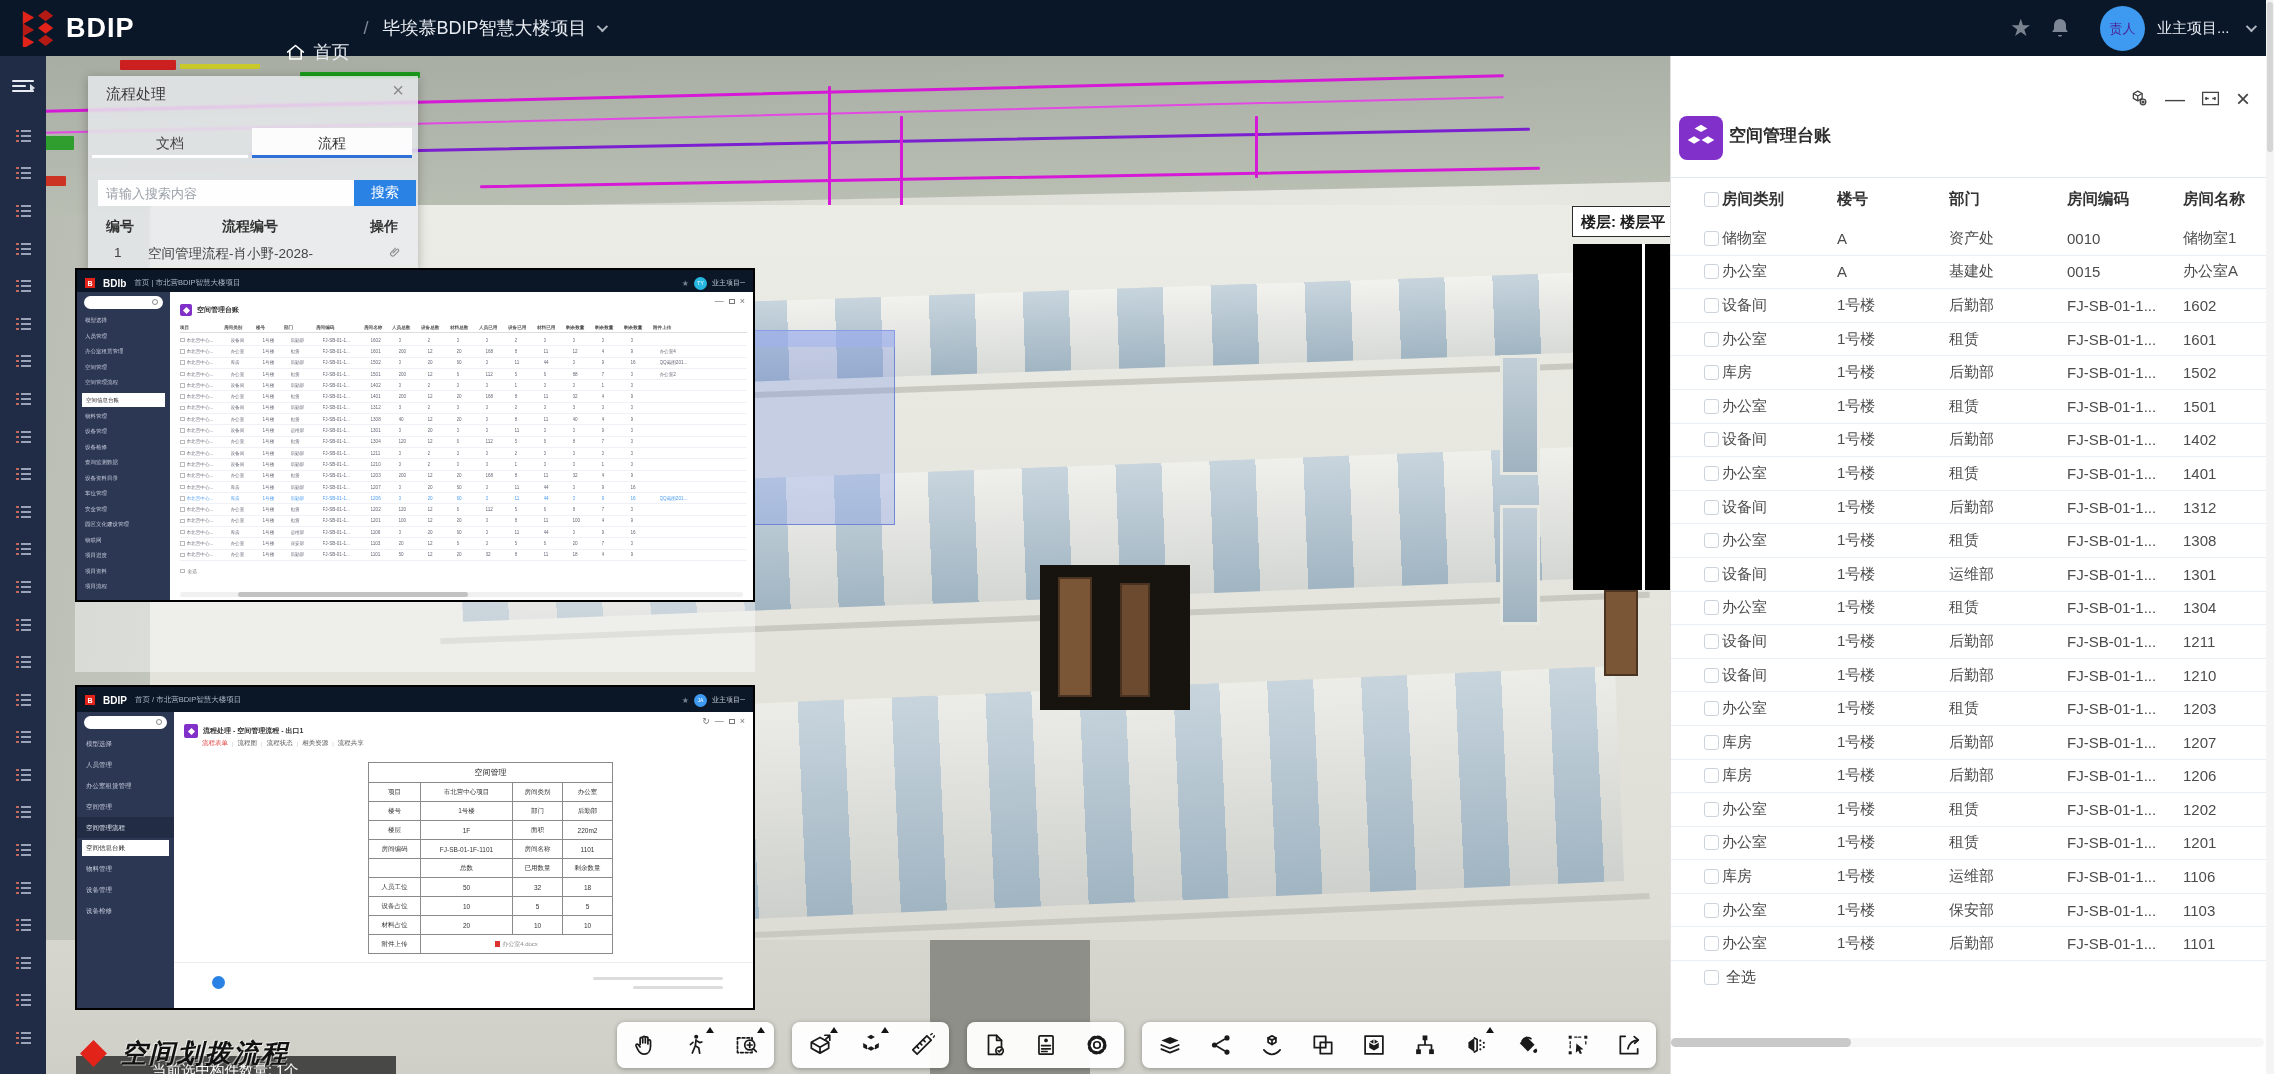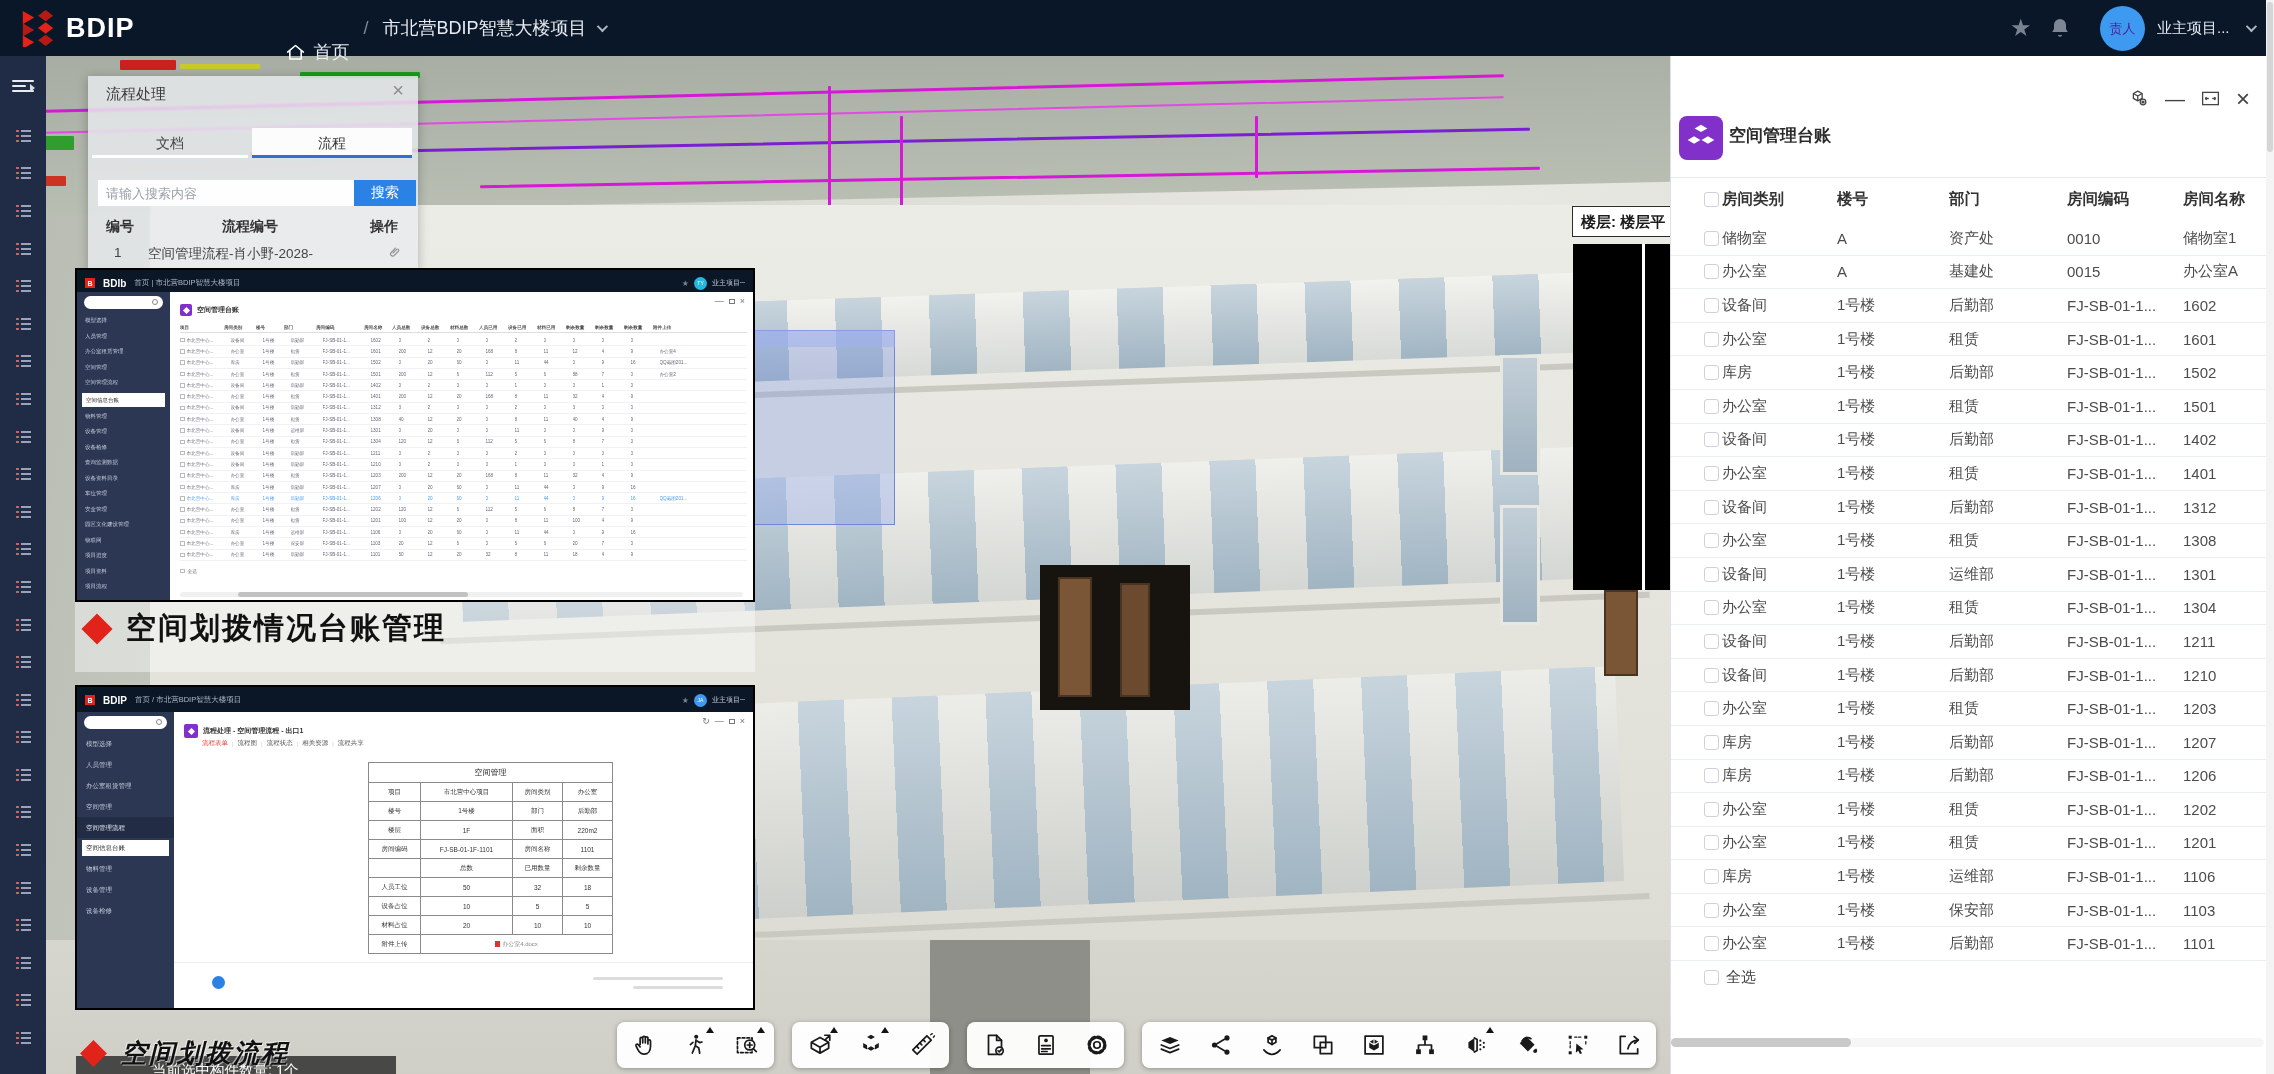--- a/index.html
+++ b/index.html
@@ -247,21 +247,21 @@
       <span class="logo-text">BDIP</span>
     </div>
     <div class="home-wrap">
       <svg width="21" height="21" viewBox="0 0 24 24">
           <path d="M3 11.5 12 4l9 7.5M5.5 10v9.5h13V10" stroke="#fff" fill="none" stroke-width="1.8" stroke-linecap="round" stroke-linejoin="round"></path>
         </svg>
       <span>首页</span>
     </div>
     <span class="crumb-sep">/</span>
     <div class="project-wrap">
-      <span>市北营BDIP智慧大楼项目</span>
+      <span>毕埃慕BDIP智慧大楼项目</span>
       <i class="chev"></i>
     </div>
     <span class="star-ic">★</span>
     <svg class="bell-ic" width="24" height="26" viewBox="0 0 24 24">
       <path d="M12 3a6 6 0 0 0-6 6v4l-1.8 3h15.6L18 13V9a6 6 0 0 0-6-6z" fill="#7d8695"></path>
         <path d="M9.8 19a2.3 2.3 0 0 0 4.4 0z" fill="#7d8695"></path>
     </svg>
     <div class="avatar">责人</div>
     <span class="role-label">业主项目...</span>
     <i class="chev tb-chev"></i>
@@ -364,24 +364,20 @@
     <span class="r-h" style="left:134px;">流程编号</span>
     <span class="r-h" style="left:282px;">操作</span>
     <span class="r-row" style="left:26px;">1</span>
     <span class="r-row" style="left:60px;width:235px;overflow:hidden;">空间管理流程-肖小野-2028-</span>
     <svg class="r-link" width="16" height="16" viewBox="0 0 24 24">
         <path d="M7.5 13.5l5.5-5.5a2 2 0 0 1 2.8 2.8l-6.3 6.3a3.3 3.3 0 0 1-4.7-4.7l6.3-6.3" stroke="#8a8a8a" fill="none" stroke-width="1.6" stroke-linecap="round"></path>
       </svg>
   </section>
 
   <div id="banner1-strip"></div>
-  <div class="banner" id="banner1">
-    <i class="diamond"></i>
-    <span class="banner-text">空间划拨情况台账管理</span>
-  </div>
 
   <section class="mini" id="mini1">
     <div class="mw-bar">
       <span class="mw-logo">B</span>
       <span class="mw-logotxt">BDIb</span>
       <span class="mw-nav">首页 | 市北营BDIP智慧大楼项目</span>
       <span class="mw-right">
         <span class="mw-star">★</span>
         <span class="mw-ava" style="background:#26b6e0;">TY</span>
         <span class="mw-user">业主项目─</span>

